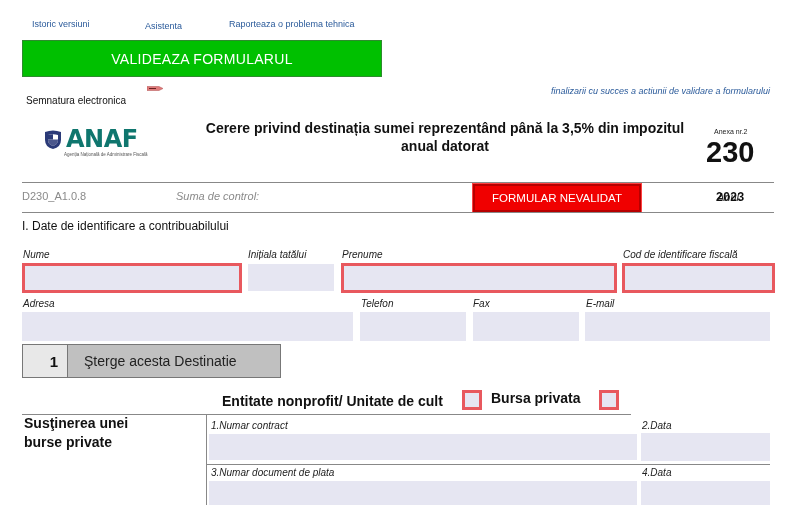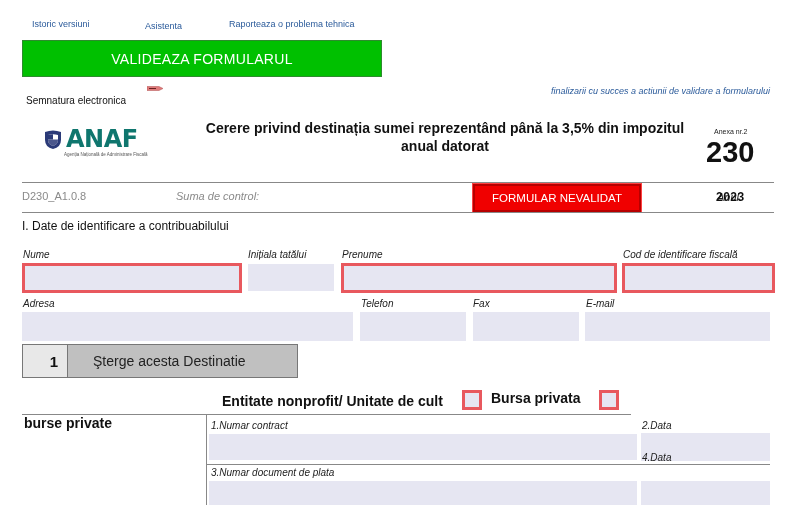--- a/index.html
+++ b/index.html
@@ -53,23 +53,23 @@
     .flabel { position: absolute; font-size: 10px; font-style: italic; color: #222; white-space: nowrap; }
     .field { position: absolute; background: #e6e6f2; border: none; outline: none; }
     .field.req { border: 3px solid #e8585e; }
 
     .dest-num {
       left: 22px; top: 344px; width: 46px; height: 34px;
       background: #e8e8e8; border: 1px solid #777; border-right: none;
       font-size: 15px; font-weight: bold; display: flex; align-items: center; justify-content: flex-end; padding-right: 10px;
     }
     .dest-del {
-      left: 67px; top: 344px; width: 231px; height: 34px;
+      left: 67px; top: 344px; width: 214px; height: 34px;
       background: #c0c0c0; border: 1px solid #777;
-      font-size: 14px; color: #222; display: flex; align-items: center; padding-left: 25px; cursor: pointer;
+      font-size: 14px; color: #222; display: flex; align-items: center; padding-left: 16px; cursor: pointer;
     }
 
     .choice-label { font-size: 14px; font-weight: bold; color: #111; white-space: nowrap; }
     .chk { position: absolute; width: 20px; height: 20px; background: #e6e6f2; border: 3px solid #e8585e; cursor: pointer; }
 
     .sect-name { left: 24px; top: 414px; font-size: 14px; font-weight: bold; line-height: 19px; color: #111; }
     .vline { position: absolute; width: 1px; background: #888; }
   </style>
 </head>
 <body>
@@ -145,30 +145,31 @@
 <div class="abs dest-del">Şterge acesta Destinatie</div>
 
 <span class="abs choice-label" style="left:210px;top:393px;padding-left:12px;">Entitate nonprofit/ Unitate de cult</span>
 <div class="chk" style="left:462px;top:390px;"></div>
 <span class="abs choice-label" style="left:491px;top:390px;">Bursa privata</span>
 <div class="chk" style="left:599px;top:390px;"></div>
 
 <div class="hline" style="left:22px;top:414px;width:609px;"></div>
 
 <div class="abs sect-name">
+  <div>Susţinerea unei</div>
   <div>burse private</div>
 </div>
 
 <div class="vline" style="left:206px;top:414px;height:91px;"></div>
 
 <span class="flabel" style="left:211px;top:420px;">1.Numar  contract</span>
 <input class="field" style="left: 209px; top: 434px; width: 428px; height: 26px;" value="">
 
 <span class="flabel" style="left:642px;top:420px;">2.Data</span>
 <input class="field" style="left: 641px; top: 433px; width: 129px; height: 28px;" value="">
 
 <div class="hline" style="left:206px;top:464px;width:564px;"></div>
 
 <span class="flabel" style="left:211px;top:467px;">3.Numar  document de plata</span>
 <input class="field" style="left: 209px; top: 481px; width: 428px; height: 24px;" value="">
 
-<span class="flabel" style="left:642px;top:452px;">4.Data</span>
+<span class="flabel" style="left:642px;top:467px;">4.Data</span>
 <input class="field" style="left: 641px; top: 481px; width: 129px; height: 24px;" value="">
 
 </body></html>

